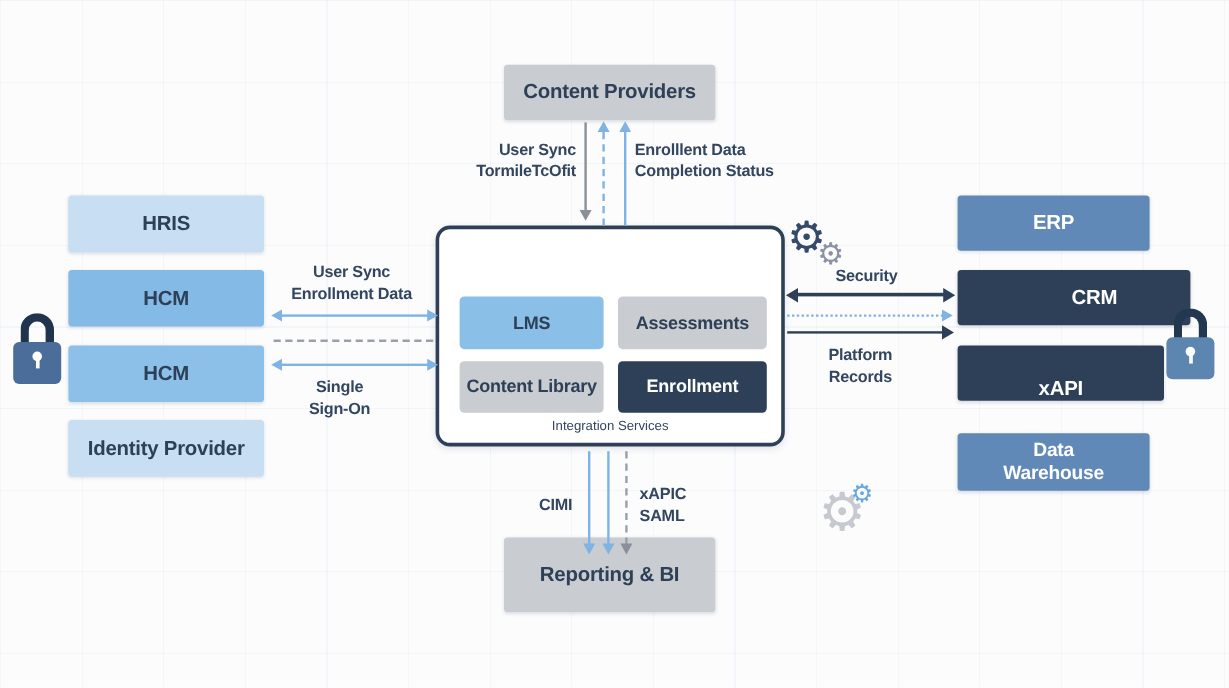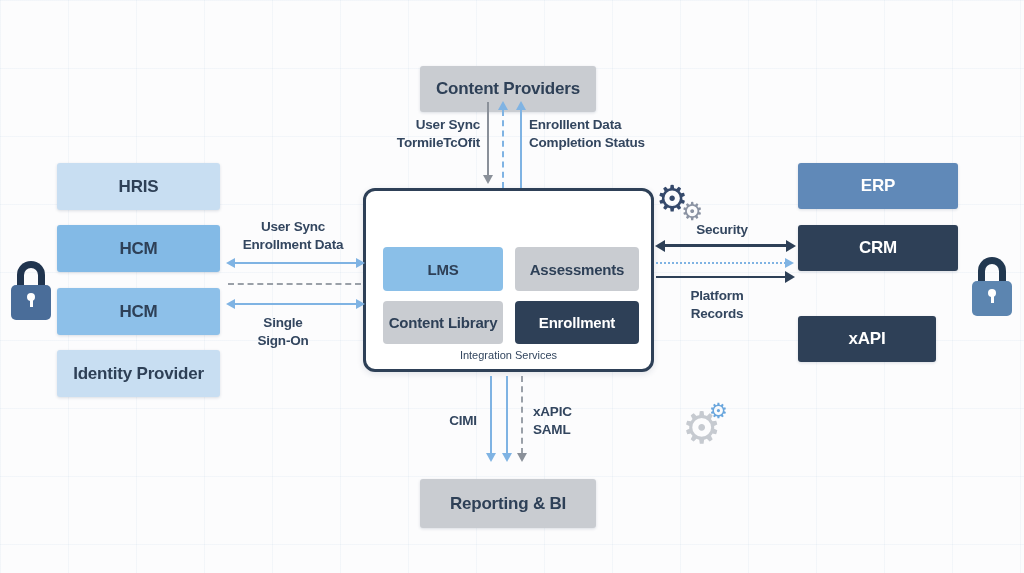--- a/index.html
+++ b/index.html
@@ -23,21 +23,21 @@
     font-weight:700;
     color:#2e4057;
     font-size:17px;
     letter-spacing:-0.2px;
     text-align:center;
     box-shadow:0 1px 3px rgba(30,50,80,0.15);
   }
   .v-light{background:#c8def2;}
   .v-medium{background:#83bae6;}
   .v-medium2{background:#8dc0e9;}
-  .v-gray{background:#c9ccd1;margin-top:12px;}
+  .v-gray{background:#c9ccd1;}
   .v-steel{background:#6089b8;color:#ffffff;}
   .v-dark{background:#2e4057;color:#ffffff;}
 
   
   #platform{
     position:absolute;left:363px;top:188px;width:291px;height:184px;
     background:#ffffff;border:3px solid #2e4057;border-radius:12px;
     box-sizing:border-box;
     box-shadow:0 2px 6px rgba(30,50,80,0.12);
   }
@@ -133,28 +133,31 @@
   <div class="node v-medium2" style="left:57px;top:288px;width:163px;height:47px;">
     <span>HCM</span>
   </div>
   <div class="node v-light" style="left:57px;top:350px;width:163px;height:47px;">
     <span>Identity Provider</span>
   </div>
 
   <div class="node v-steel" style="left:798px;top:163px;width:160px;height:46px;">
     <span>ERP</span>
   </div>
-  <div class="node v-dark" style="left:798px;top:225px;width:160px;height:46px;">
+  <div class="node v-dark" style="left:798px;top:225px;width:160px;height:46px;padding-left:34px;">
     <span>CRM</span>
   </div>
-  <div class="node v-dark" style="left:798px;top:316px;width:138px;height:46px;">
+  <div class="node v-dark" style="left:798px;top:288px;width:172px;height:46px;align-items:flex-end;">
     <span>xAPI</span>
   </div>
-
-  <div class="node v-gray" style="left:420px;top:467px;width:176px;height:49px;text-align:center;">
+  <div class="node v-steel" style="left:798px;top:361px;width:160px;height:48px;font-size:16px;line-height:19px;padding:0 20px;box-sizing:border-box;">
+    <span>Data Warehouse</span>
+  </div>
+
+  <div class="node v-gray" style="left:420px;top:448px;width:176px;height:62px;text-align:center;">
     <span>Reporting &amp; BI</span>
   </div>
 
   <div id="platform">
     <div class="p-grid">
       <div class="module m-blue">
         <span>LMS</span>
       </div>
       <div class="module m-gray">
         <span>Assessments</span>

